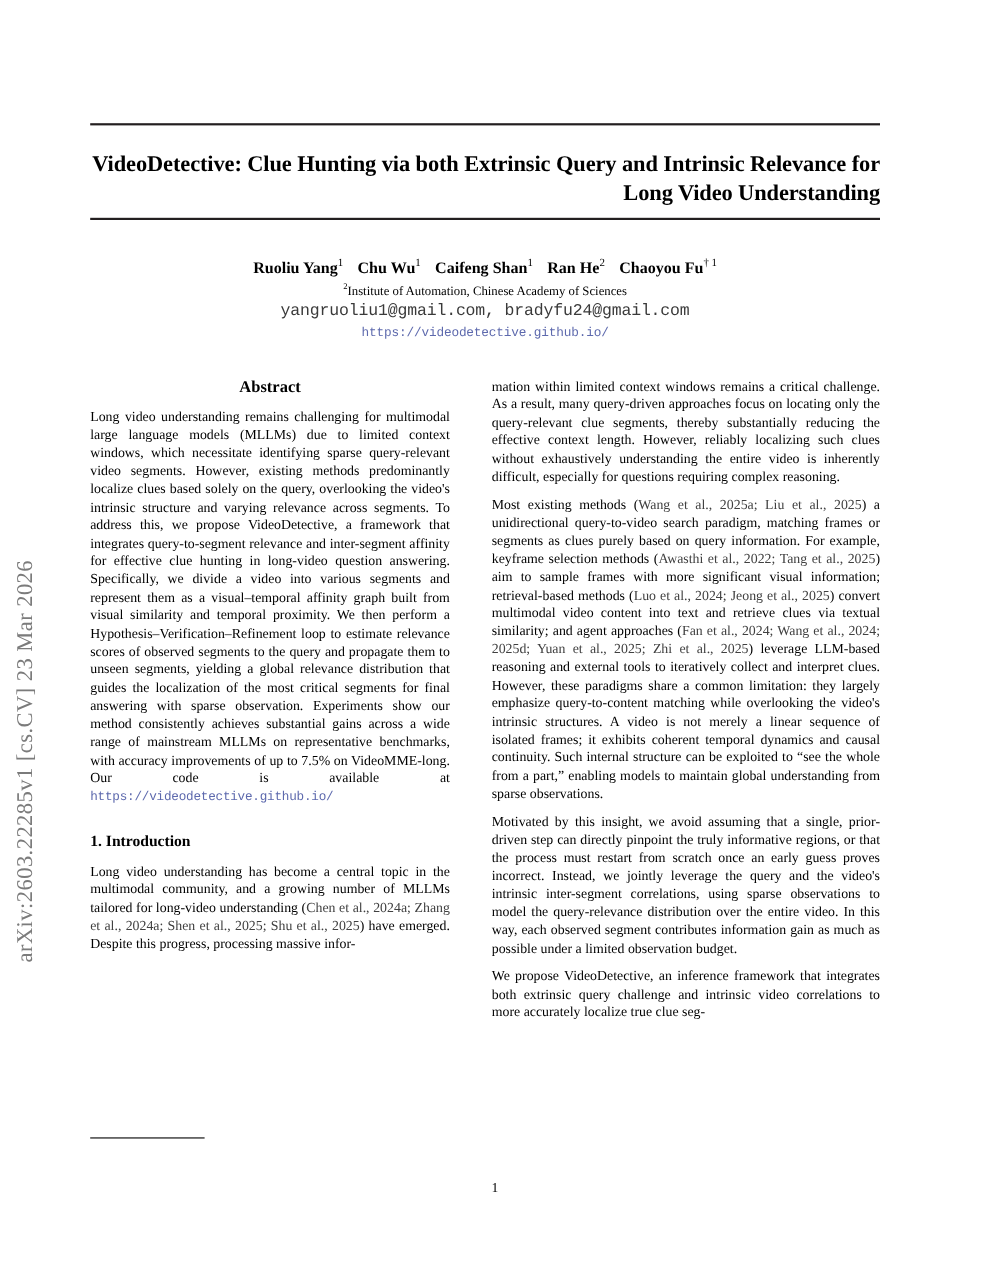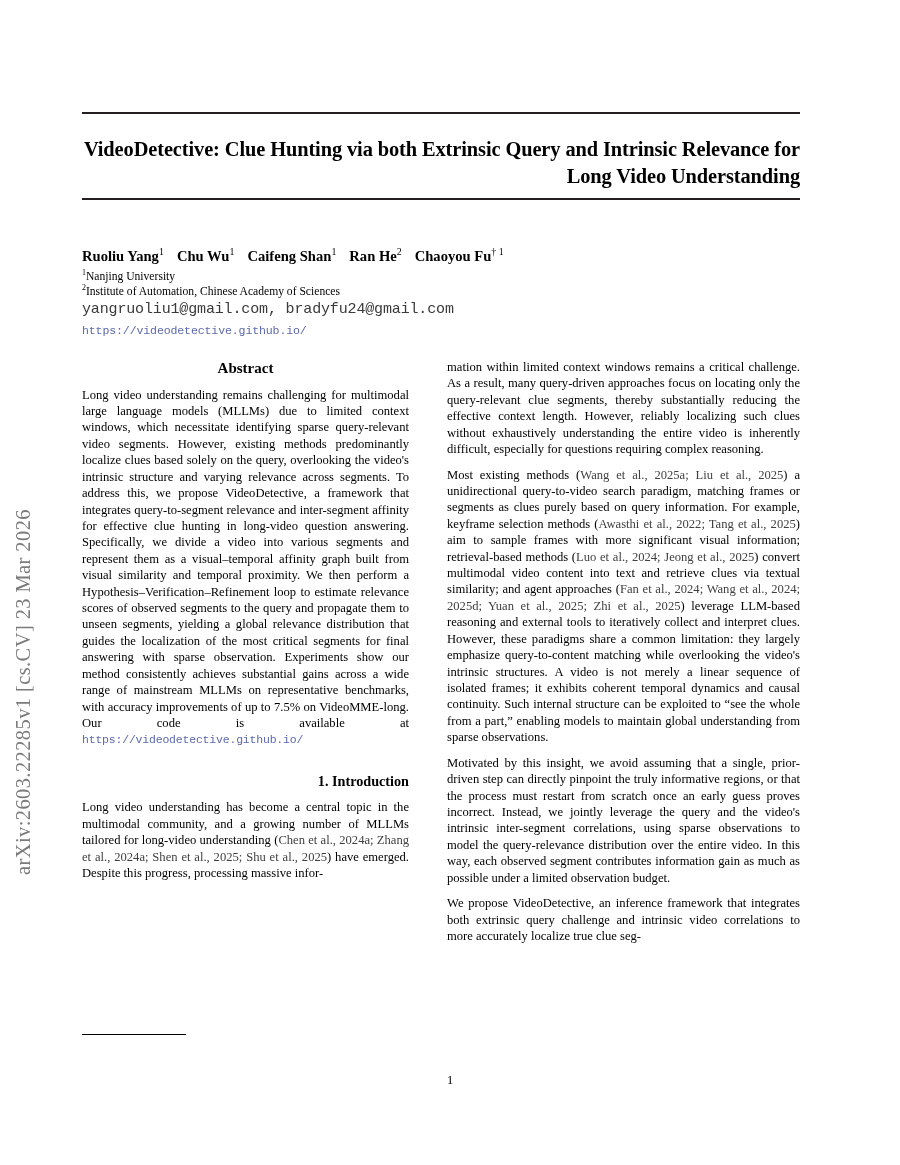--- a/index.html
+++ b/index.html
@@ -61,23 +61,23 @@
     font-size: 20.4px;
     font-weight: bold;
     line-height: 1.35;
     letter-spacing: -0.1px;
   }
 
   
   #author-block {
     position: absolute;
     left: 82px;
-    top: 248px;
+    top: 236px;
     width: 718px;
-    text-align: left;
+    text-align: center;
   }
   .author-line {
     font-size: 14.6px;
     font-weight: bold;
     line-height: 1.2;
     margin-bottom: 3px;
   }
   .author-name { white-space: nowrap; }
   .author-sep { display: inline-block; width: 13px; }
   sup {
@@ -101,21 +101,21 @@
     font-family: "Liberation Mono", "DejaVu Sans Mono", monospace;
     font-size: 11.6px;
     line-height: 1.5;
     letter-spacing: -0.15px;
     color: #5d69ad;
   }
 
   
   .col {
     position: absolute;
-    top: 359px;
+    top: 343px;
     font-size: 12.6px;
     line-height: 1.305;
     text-align: justify;
     text-justify: inter-word;
     hyphens: manual;
   }
   #col-left  { left: 82px;  width: 327px; }
   #col-right { left: 447px; width: 353px; }
 
   #abstract-heading {
@@ -126,21 +126,21 @@
   }
   .para {
     margin: 0 0 9px 0;
   }
   .para.tight { margin-bottom: 0; }
 
   #section-intro {
     font-size: 14.2px;
     font-weight: bold;
     margin: 24px 0 9px 0;
-    text-align: right;
+    text-align: left;
   }
 
   .cite { color: #404040; }
   .link-mono {
     font-family: "Liberation Mono", "DejaVu Sans Mono", monospace;
     font-size: 11.5px;
     letter-spacing: -0.2px;
     color: #5d69ad;
   }
   .bold { font-weight: normal; }
@@ -183,21 +183,20 @@
 
   <div class="rule" id="rule-top"></div>
   <div class="rule" id="rule-bottom"></div>
 
   <h1 id="paper-title">VideoDetective: Clue Hunting via both Extrinsic Query and Intrinsic Relevance for Long Video Understanding</h1>
 
   <div id="author-block">
     <div class="author-line">
       <span class="author-name"><span>Ruoliu Yang</span><sup>1</sup></span><span class="author-sep"></span><span class="author-name"><span>Chu Wu</span><sup>1</sup></span><span class="author-sep"></span><span class="author-name"><span>Caifeng Shan</span><sup>1</sup></span><span class="author-sep"></span><span class="author-name"><span>Ran He</span><sup>2</sup></span><span class="author-sep"></span><span class="author-name"><span>Chaoyou Fu</span><sup>† 1</sup></span>
     </div>
-    <div class="affil-line"><sup>1</sup><span>Nanjing University</span></div>
     <div class="affil-line"><sup>2</sup><span>Institute of Automation, Chinese Academy of Sciences</span></div>
     <div class="mono-line">yangruoliu1@gmail.com, bradyfu24@gmail.com</div>
     <div class="url-line">https://videodetective.github.io/</div>
   </div>
 
   <div class="col" id="col-left">
     <div id="abstract-heading">Abstract</div>
     <p class="para"><span>Long video understanding remains challenging for multimodal large language models (MLLMs) due to limited context windows, which necessitate identifying sparse query-relevant video segments. However, existing methods predominantly localize clues based solely on the query, overlooking the video's intrinsic structure and varying relevance across segments. To address this, we propose </span><span class="bold">VideoDetective</span><span>, a framework that integrates query-to-segment relevance and inter-segment affinity for effective clue hunting in long-video question answering. Specifically, we divide a video into various segments and represent them as a visual–temporal affinity graph built from visual similarity and temporal proximity. We then perform a Hypothesis–Verification–Refinement loop to estimate relevance scores of observed segments to the query and propagate them to unseen segments, yielding a global relevance distribution that guides the localization of the most critical segments for final answering with sparse observation. Experiments show our method consistently achieves substantial gains across a wide range of mainstream MLLMs on representative benchmarks, with accuracy improvements of up to 7.5% on VideoMME-long. Our code is available at </span><span class="link-mono">https://videodetective.github.io/</span></p>
 
     <div id="section-intro">1. Introduction</div>

